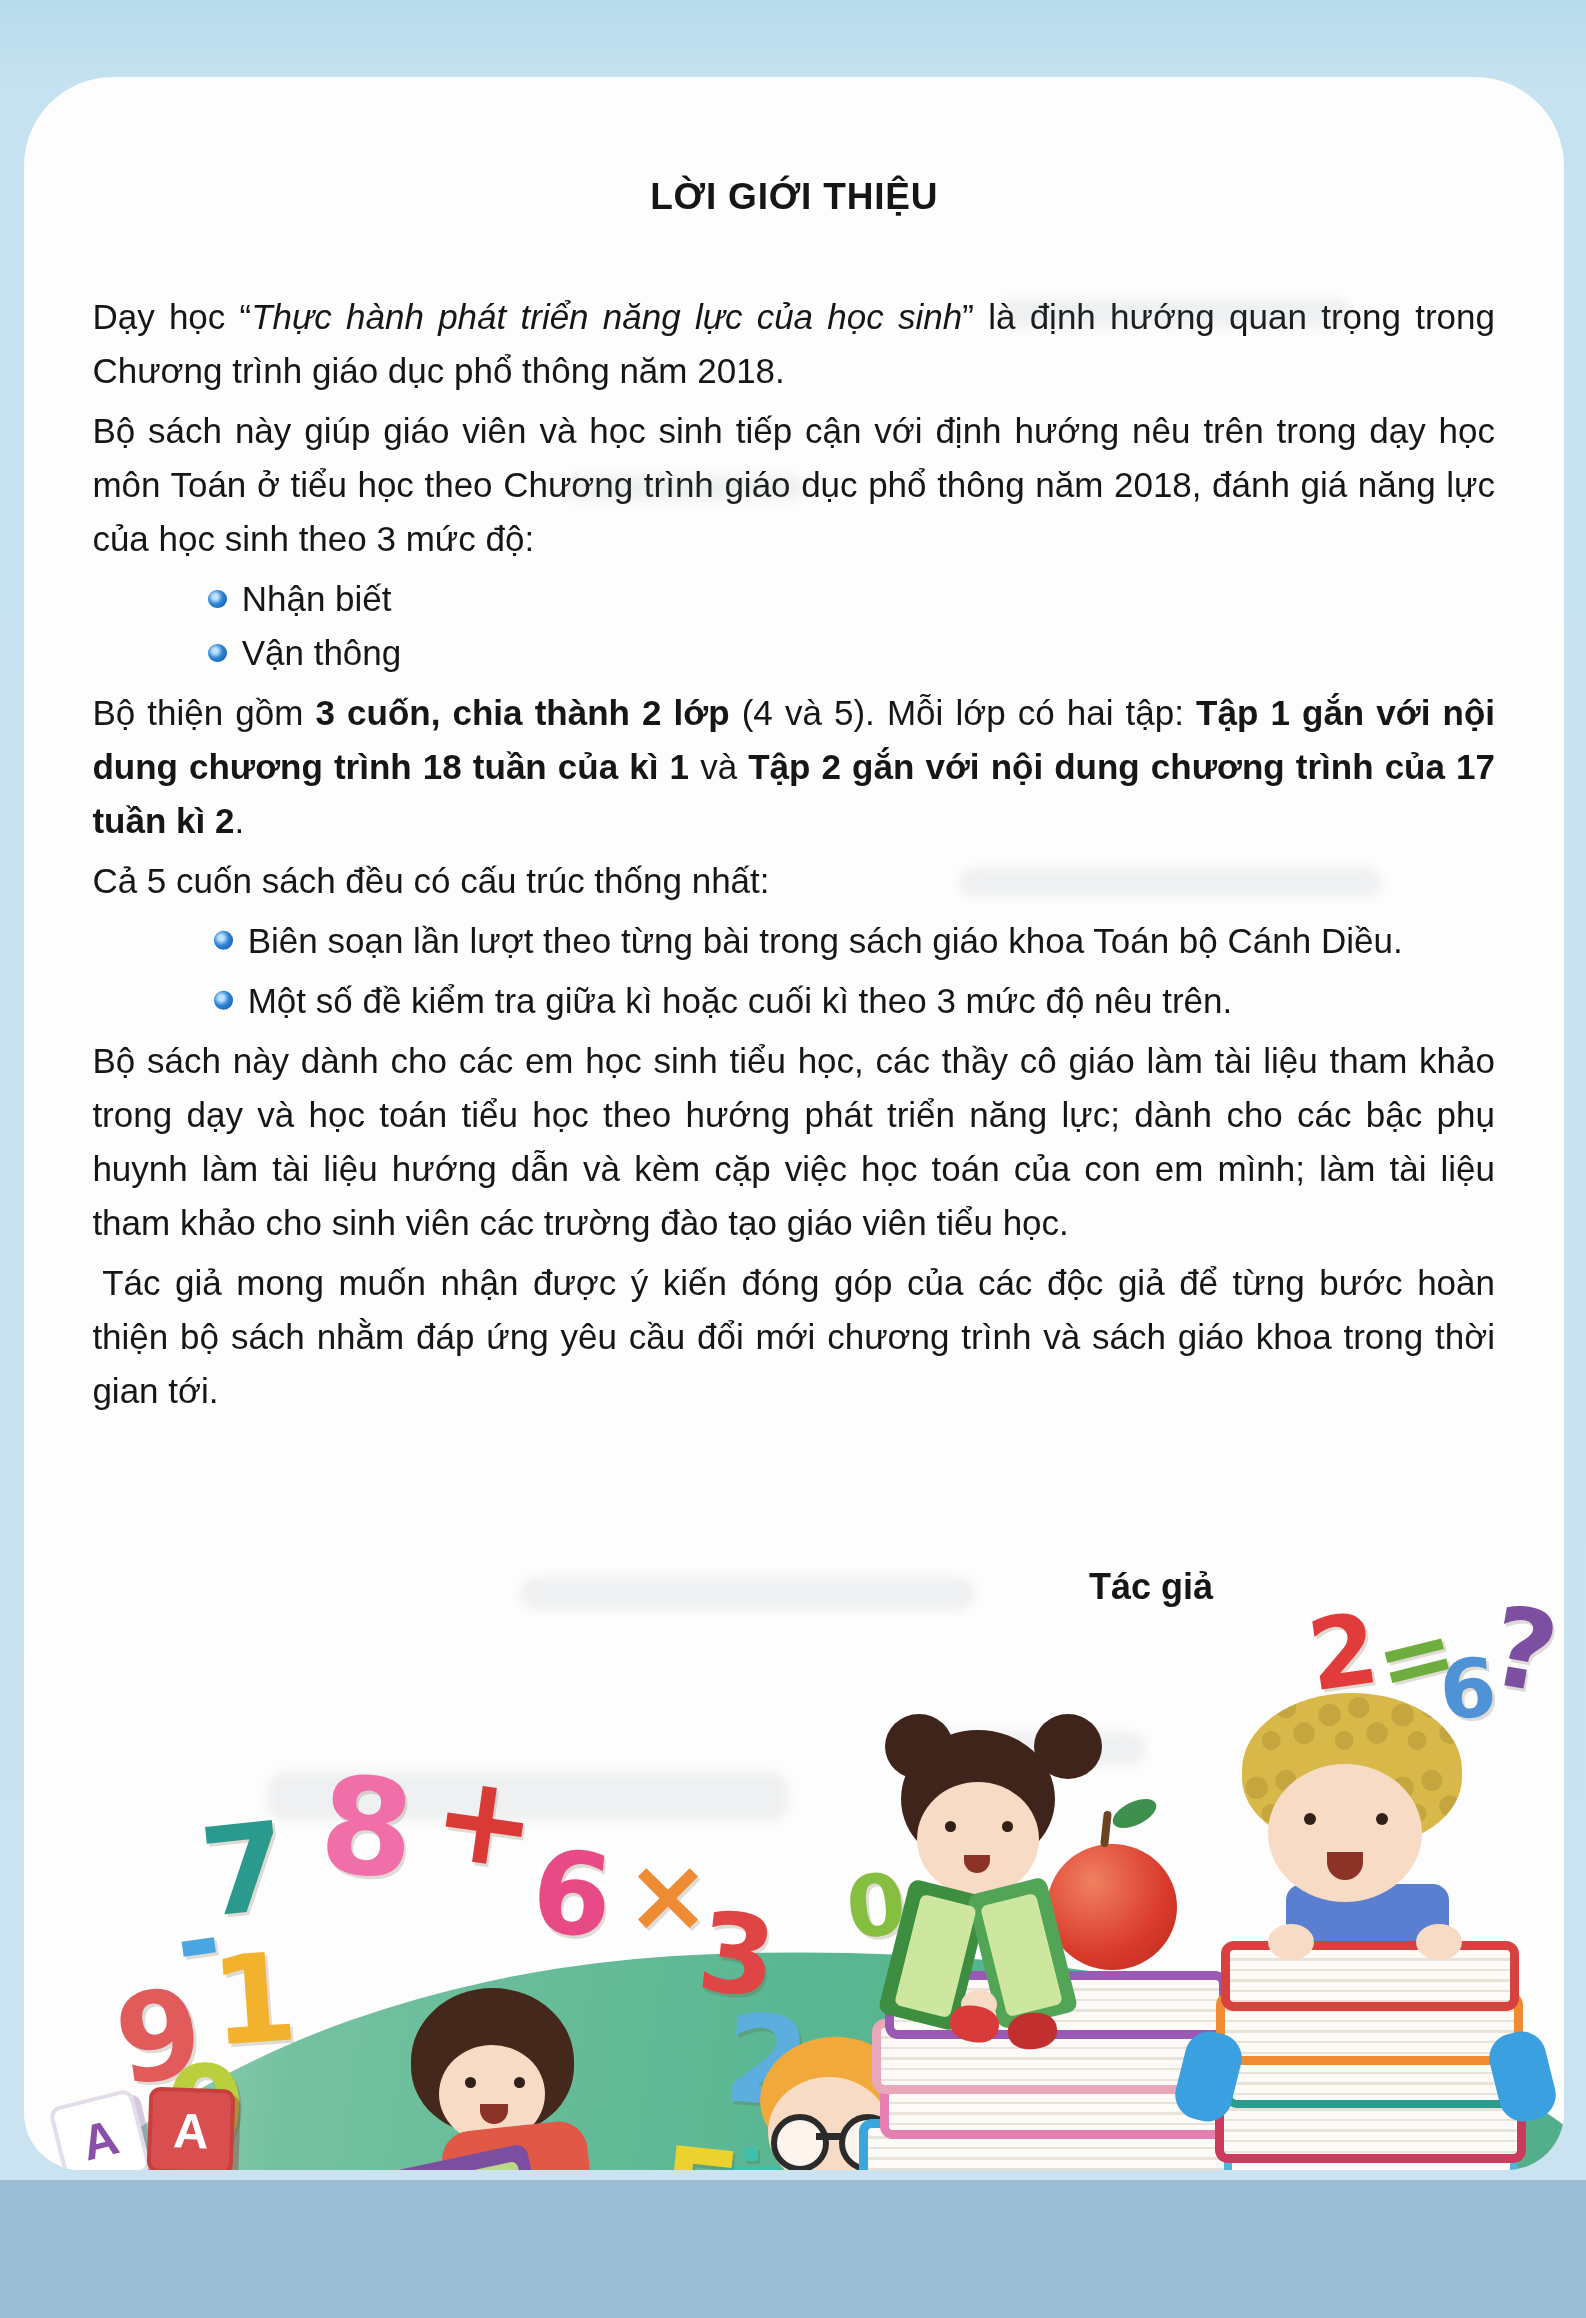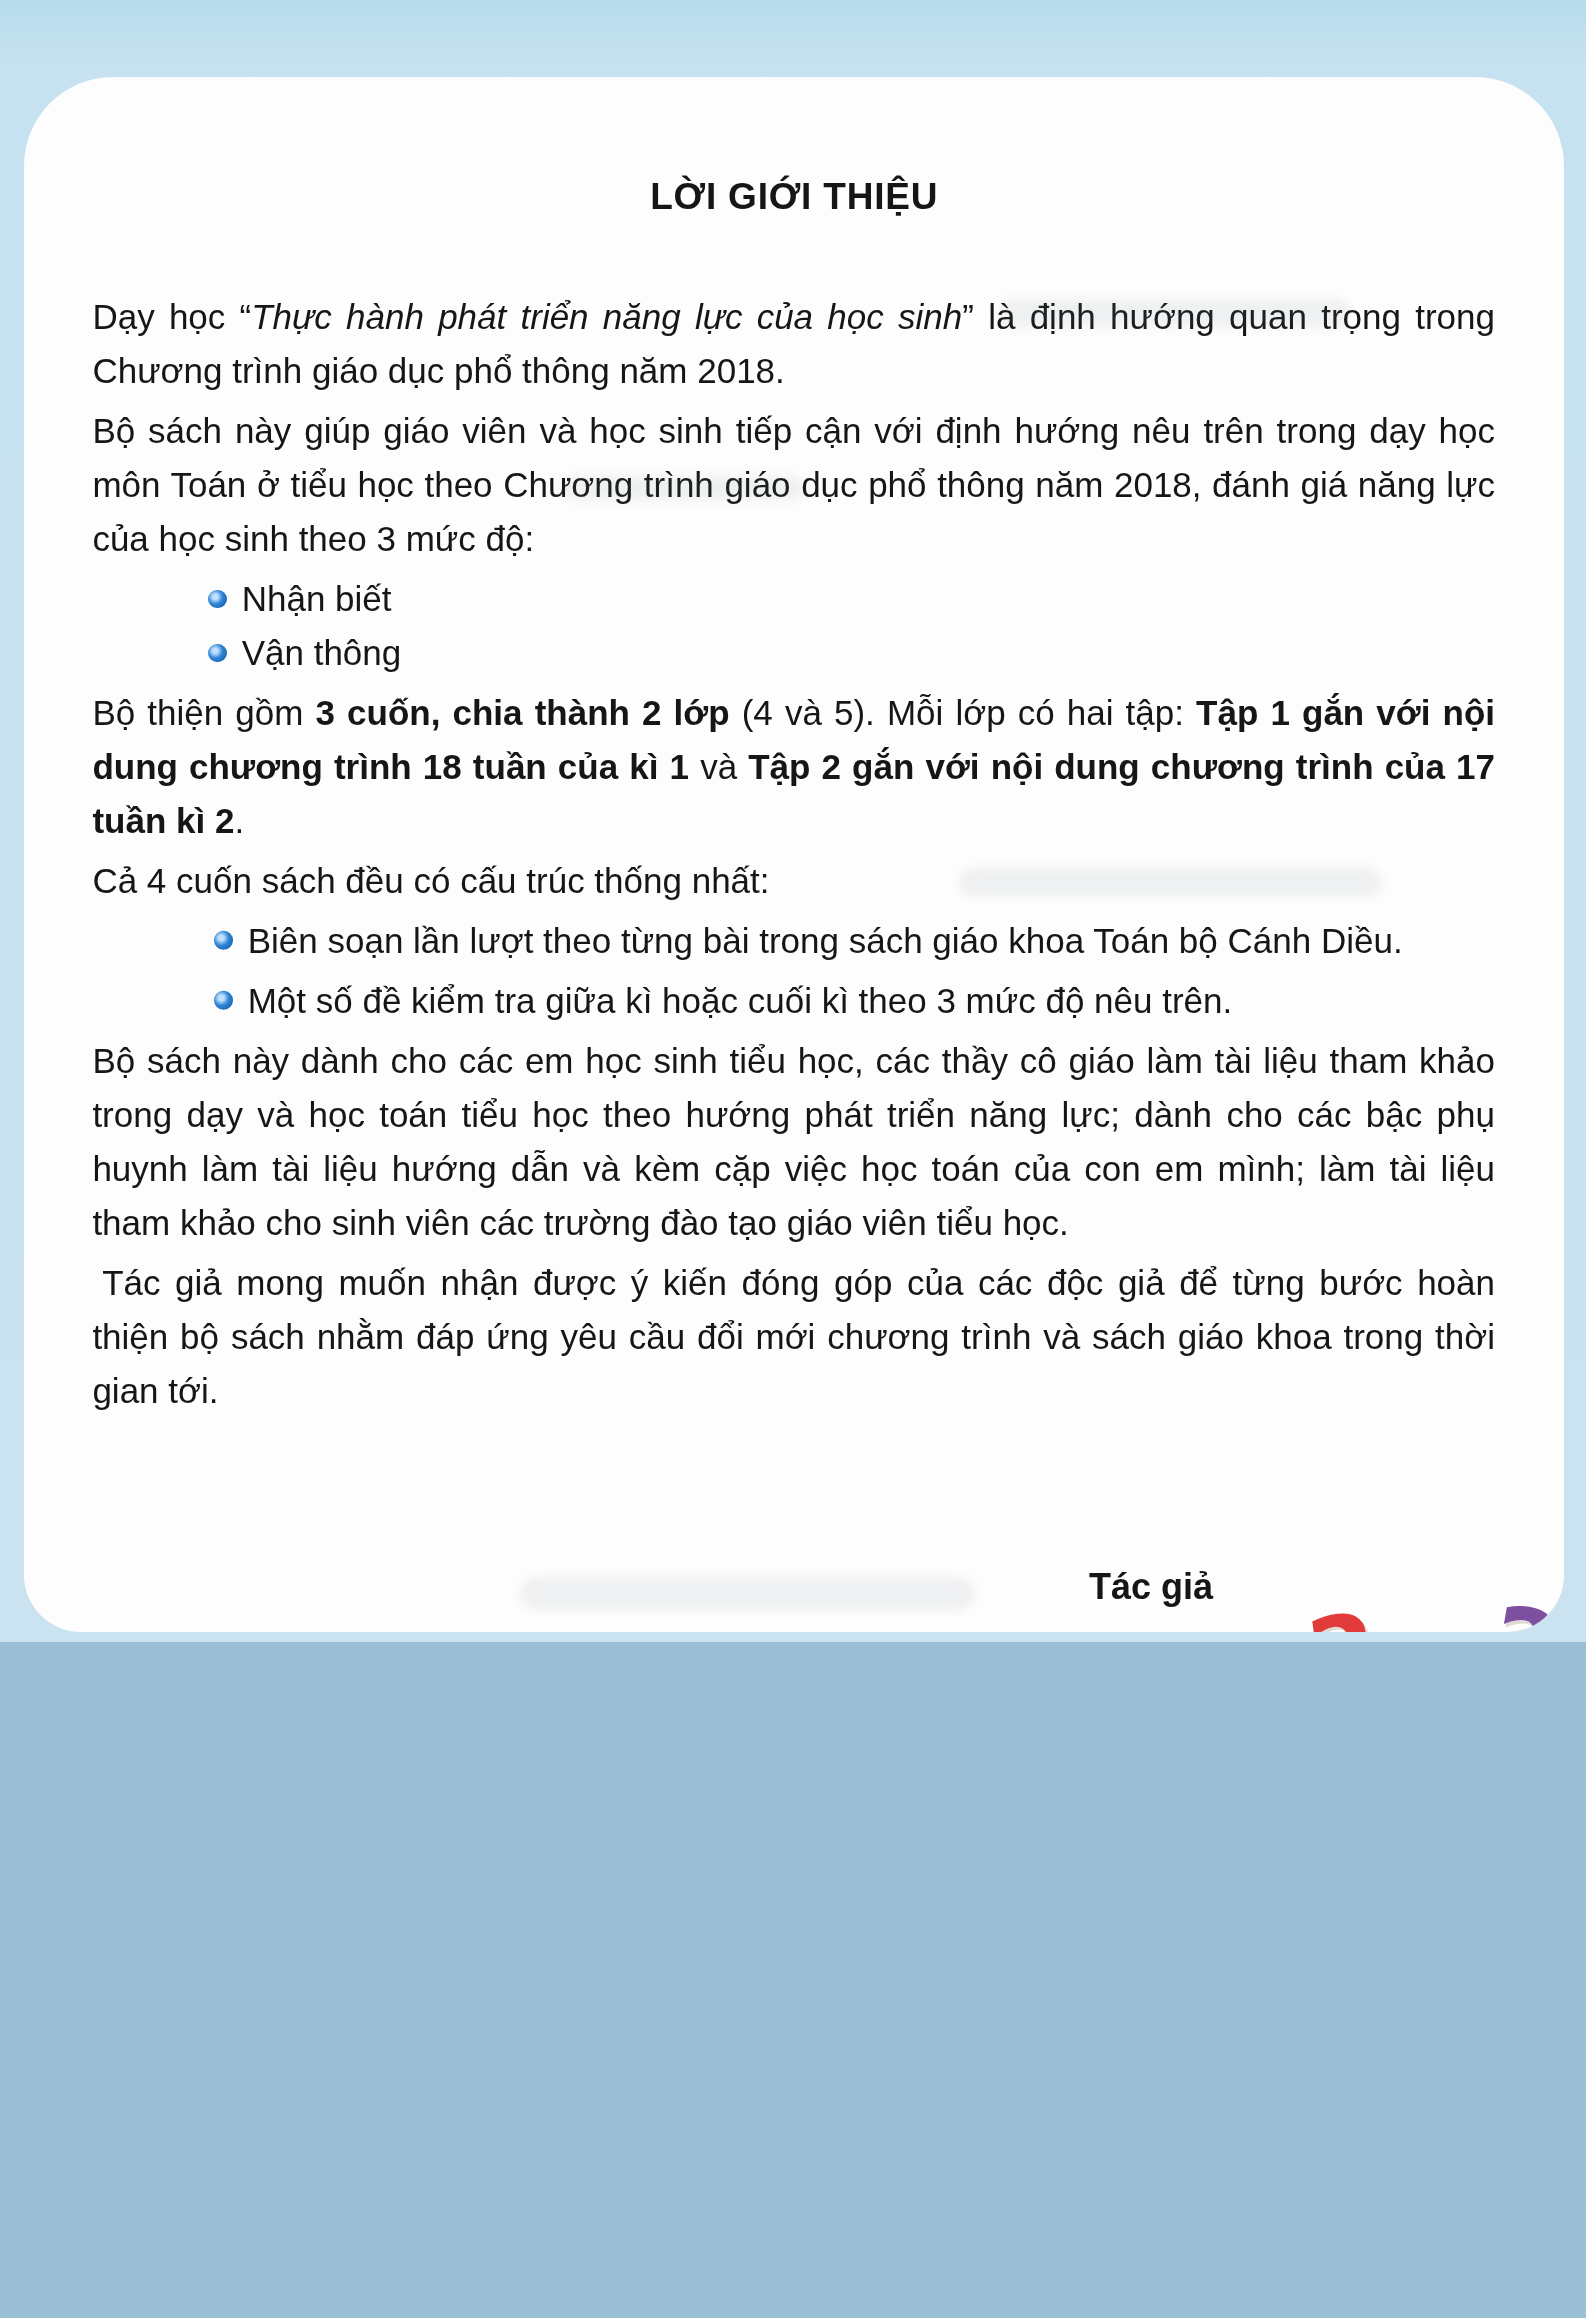--- a/index.html
+++ b/index.html
@@ -1,16 +1,16 @@
 <!DOCTYPE html>
 <html style="font-size:13px"><head>
 <meta charset="utf-8">
 <style>
   html,body{margin:0;padding:0;background:#9bbfd4;}
-  .page{position:relative;width:1587px;height:1642px;overflow:hidden;
+  .page{position:relative;width:1587px;height:2180px;overflow:hidden;
         background:linear-gradient(180deg,#b7dcec 0%,#c6e2f0 4%,#cbe3f0 100%);
         font-family:"Liberation Sans",sans-serif;}
   .card{position:absolute;left:24.4px;top:77px;right:23px;bottom:9.8px;background:#fdfdfd;
         border-radius:89px 89px 57px 57px;overflow:hidden;}
   
   .title{position:absolute;top:99px;left:0;right:0;text-align:center;font-size:37px;
          font-weight:bold;color:#161616;letter-spacing:0.8px;}
   #text-flow{position:absolute;left:62px;right:63px;top:207px;font-size:35px;line-height:54px;
              color:#161616;}
   .para{margin:6px;text-align:justify;}
@@ -180,21 +180,21 @@
         <p class="para"><span>Bộ sách này giúp giáo viên và học sinh tiếp cận với định hướng nêu trên trong dạy học môn Toán ở tiểu học theo Chương trình giáo dục phổ thông năm 2018, đánh giá năng lực của học sinh theo 3 mức độ:</span></p>
         <div class="bullet-row">
           <span class="dot"></span>
           <span>Nhận biết</span>
         </div>
         <div class="bullet-row">
           <span class="dot"></span>
           <span>Vận thông</span>
         </div>
         <p class="para"><span>Bộ thiện gồm </span><span class="bd">3 cuốn, chia thành 2 lớp</span><span> (4 và 5). Mỗi lớp có hai tập: </span><span class="bd">Tập 1 gắn với nội dung chương trình 18 tuần của kì 1</span><span> và </span><span class="bd">Tập 2 gắn với nội dung chương trình của 17 tuần kì 2</span><span>.</span></p>
-        <p class="para"><span>Cả 4 cuốn sách đều có cấu trúc thống nhất:</span></p>
+        <p class="para"><span>Cả 5 cuốn sách đều có cấu trúc thống nhất:</span></p>
         <p class="para bullet-para"><span class="dot"></span><span>Biên soạn lần lượt theo từng bài trong sách giáo khoa Toán bộ Cánh Diều.</span></p>
         <p class="para bullet-para"><span class="dot"></span><span>Một số đề kiểm tra giữa kì hoặc cuối kì theo 3 mức độ nêu trên.</span></p>
         <p class="para"><span>Bộ sách này dành cho các em học sinh tiểu học, các thầy cô giáo làm tài liệu tham khảo trong dạy và học toán tiểu học theo hướng phát triển năng lực; dành cho các bậc phụ huynh làm tài liệu hướng dẫn và kèm cặp việc học toán của con em mình; làm tài liệu tham khảo cho sinh viên các trường đào tạo giáo viên tiểu học.</span></p>
         <p class="para indented"><span>Tác giả mong muốn nhận được ý kiến đóng góp của các độc giả để từng bước hoàn thiện bộ sách nhằm đáp ứng yêu cầu đổi mới chương trình và sách giáo khoa trong thời gian tới.</span></p>
       </div>
 
     <div class="signature">Tác giả</div>
 
     <div class="illus">
       <div class="ghost gh1"></div>

